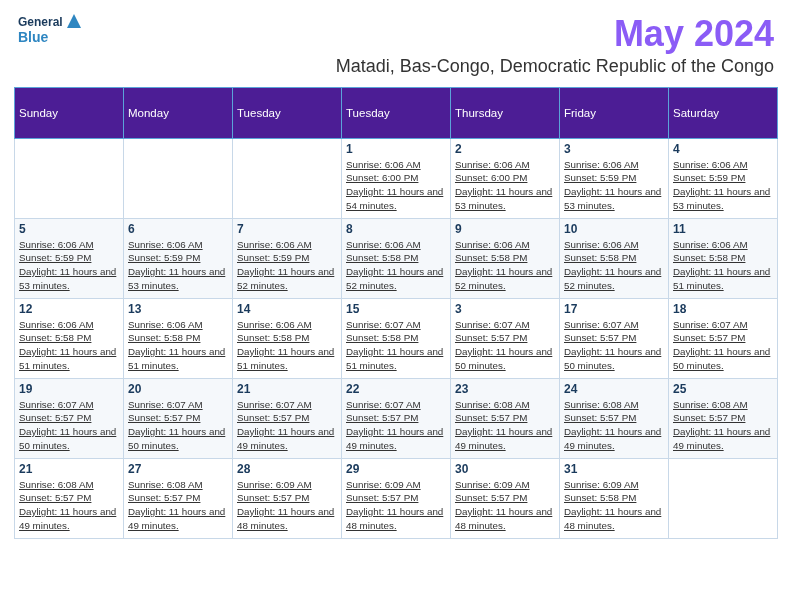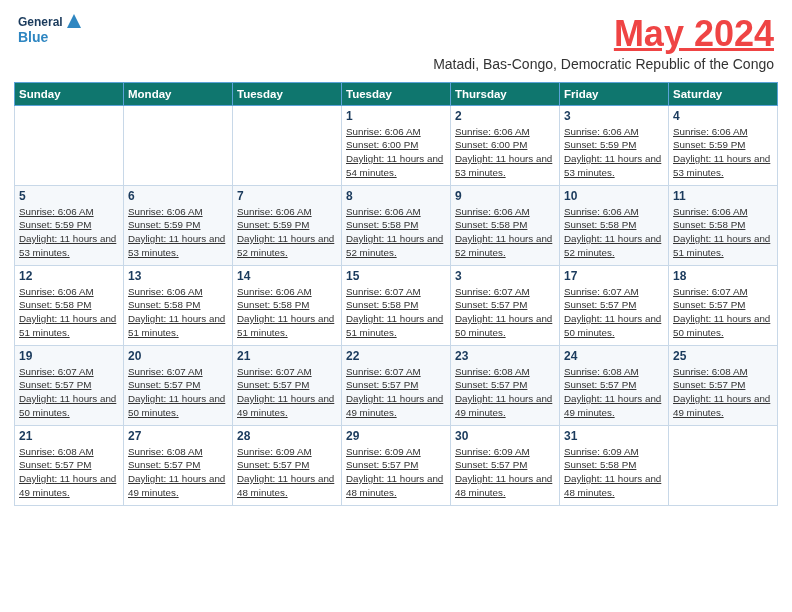--- a/index.html
+++ b/index.html
@@ -32,43 +32,42 @@
       font-weight: bold;
       color: #2e86c1;
       line-height: 1;
     }
     .title-block {
       text-align: right;
     }
     .month-title {
       font-size: 36px;
       font-weight: bold;
-      color: #ef4444;
+      color: #8b5cf6;
       line-height: 1.1;
-      text-decoration: underline;
     }
     .location-title {
-      font-size: 14px;
+      font-size: 18px;
       color: #333;
       margin-top: 2px;
     }
     .calendar-wrap {
       padding: 6px 14px 10px 14px;
     }
     table {
       width: 100%;
       border-collapse: collapse;
       font-size: 10.5px;
     }
     thead tr th {
-      background: #0f766e;
+      background: #4c1d95;
       color: #fff;
-      font-weight: bold;
+      font-weight: normal;
       font-size: 11.5px;
-      padding: 5px 4px;
+      padding: 19px 4px;
       text-align: left;
       border: 1px solid #5ba3d9;
     }
     tbody tr td {
       vertical-align: top;
       border: 1px solid #c8d8e8;
       padding: 3px 4px;
       min-width: 98px;
       height: 80px;
       background: #fff;

